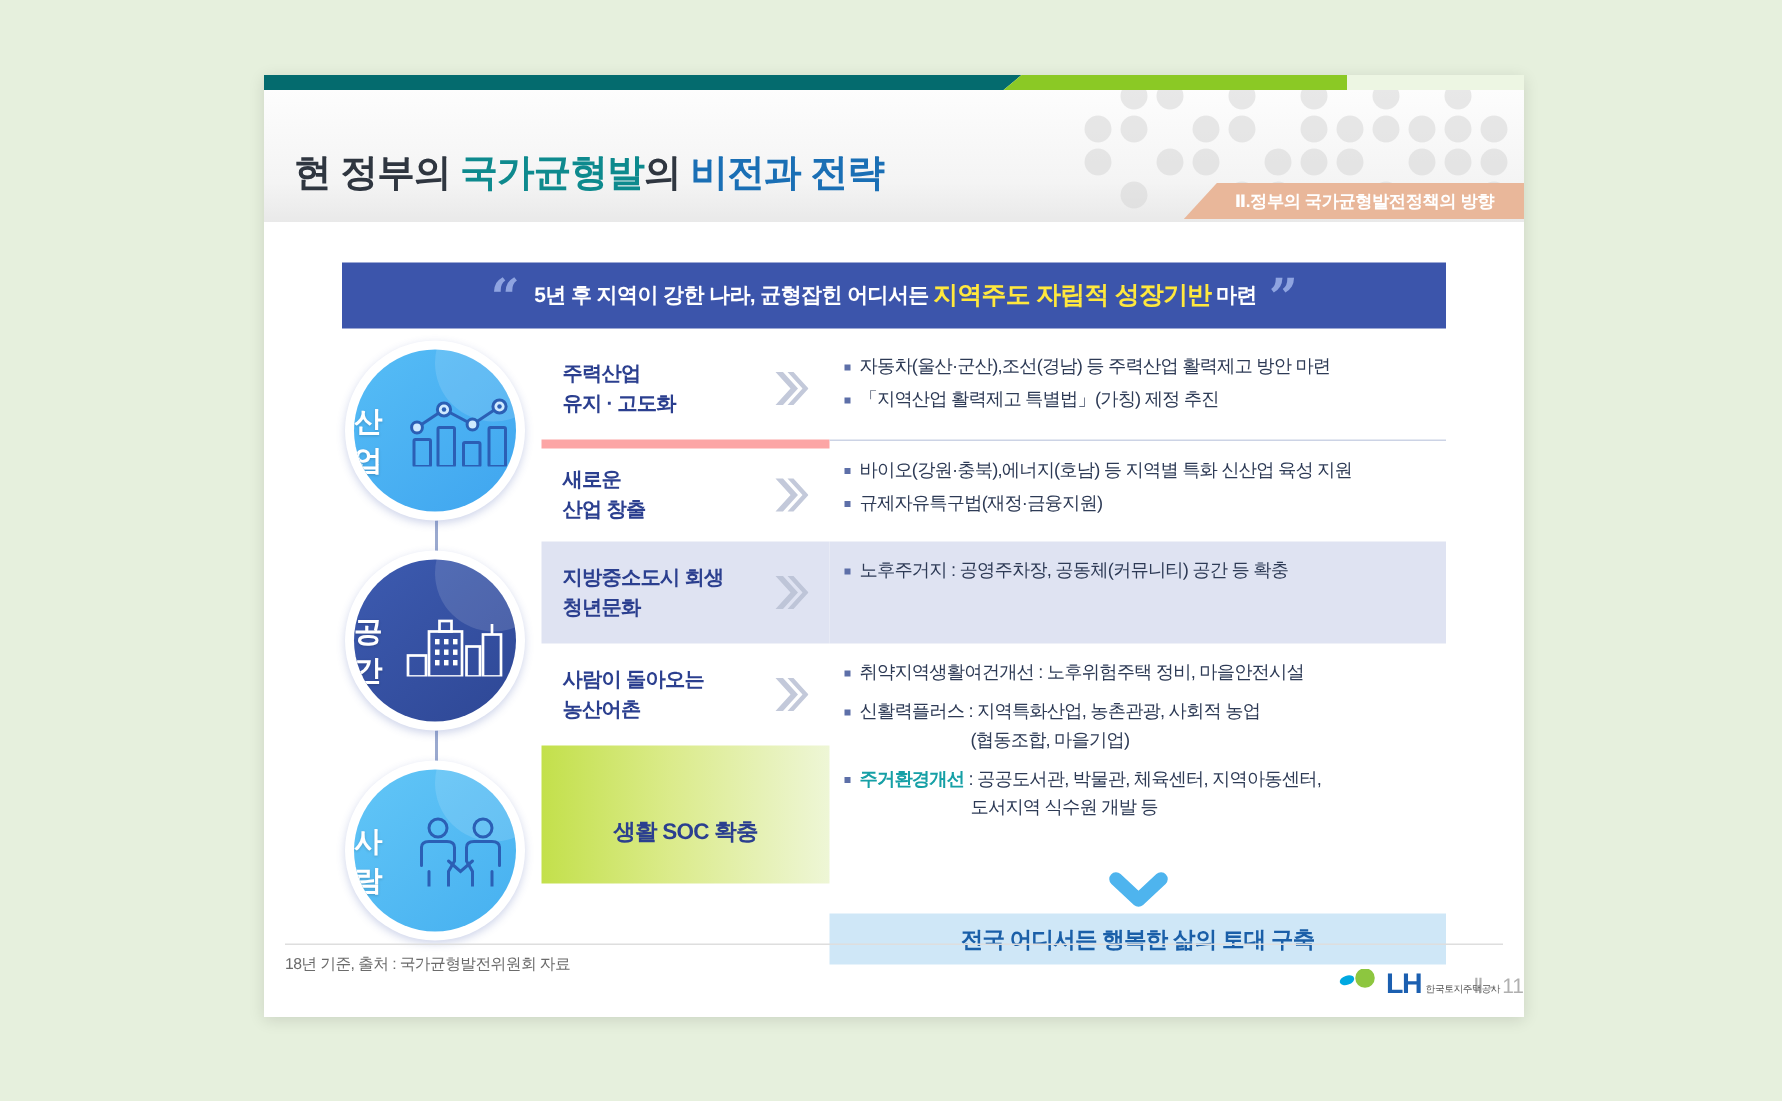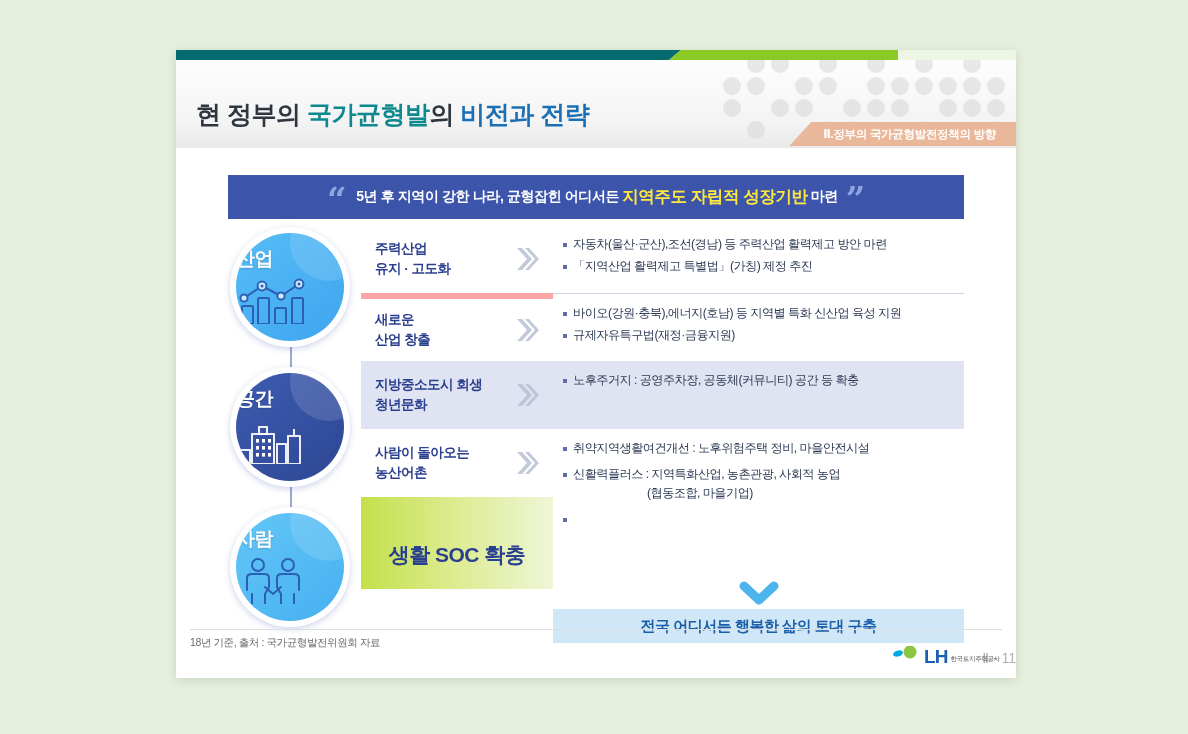--- a/index.html
+++ b/index.html
@@ -91,21 +91,21 @@
   .conn.c1{top:122px;height:42px;}
   .conn.c2{top:262px;height:42px;}
   .node{
     position:absolute;left:2px;width:120px;height:120px;border-radius:50%;
     background:#ffffff;
     box-shadow:0 2px 6px rgba(60,85,170,.25);
     display:flex;flex-direction:column;align-items:center;
   }
   .node .inner{
     position:absolute;left:6px;top:6px;width:108px;height:108px;border-radius:50%;
-    overflow:hidden;display:flex;flex-direction:column;font-family:Liberation Serif, serif;
+    overflow:hidden;display:flex;flex-direction:row;align-items:center;font-family:Liberation Serif, serif;
   }
   .node .inner::after{
     content:"";position:absolute;right:-24px;top:-30px;width:78px;height:78px;
     border-radius:50%;background:rgba(255,255,255,.13);
   }
   .node.n1 .inner{background:linear-gradient(140deg,#56bdf6 0%,#3fa5ef 100%);}
   .node.n2 .inner{background:linear-gradient(140deg,#3d5bb0 0%,#2e4795 100%);}
   .node.n3 .inner{background:linear-gradient(140deg,#62c6f7 0%,#46b0f0 100%);}
   .node .lbl{
     position:relative;z-index:2;margin-top:13px;
@@ -129,21 +129,21 @@
     letter-spacing:-.5px;white-space:pre-line;
   }
   .mid.m1{top:0px;height:68px;}
   .mid.m2{top:68px;height:68px;border-top:6px solid #fca5a5;}
   .mid.m3{top:136px;height:68px;background:#dfe3f2;}
   .mid.m4{top:204px;height:68px;}
   .mid.m5{
     top:272px;height:92px;justify-content:center;padding-left:0;
     background:linear-gradient(90deg,#c3e04b 0%,#dbeb8b 45%,#eef6d6 100%);
   }
-  .mid.m5 .txt{color:#2b3f8f;font-size:21px;margin-top:24px;}
+  .mid.m5 .txt{color:#2b3f8f;font-size:15px;margin-top:24px;}
 
   
   .chev{
     position:absolute;right:14px;top:50%;transform:translateY(-50%);
     width:24px;height:26px;opacity:.85;
   }
 
   
   .right-col{position:absolute;left:325px;top:0;width:411px;height:100%;}
   .blk{
@@ -423,20 +423,21 @@
           <div class="bullet wide">
             <span class="sq"></span>
             <span class="bt">취약지역생활여건개선 : 노후위험주택 정비, 마을안전시설</span>
           </div>
           <div class="bullet wide">
             <span class="sq"></span>
             <span class="bt"><span>신활력플러스 : 지역특화산업, 농촌관광, 사회적 농업</span><span class="cont">(협동조합, 마을기업)</span></span>
           </div>
           <div class="bullet wide">
             <span class="sq"></span>
+            <span class="bt"><span class="teal">주거환경개선</span><span> : 공공도서관, 박물관, 체육센터, 지역아동센터,</span><span class="cont">도서지역 식수원 개발 등</span></span>
           </div>
         </div>
 
         <svg class="down-arrow" viewBox="0 0 40 24">
           <polyline points="5,5 20,19 35,5" fill="none" stroke="#4eb4ee" stroke-width="9" stroke-linecap="round" stroke-linejoin="round"></polyline>
         </svg>
 
         <div class="conclusion">
           <span>전국 어디서든 행복한 삶의 토대 구축</span>
         </div>

